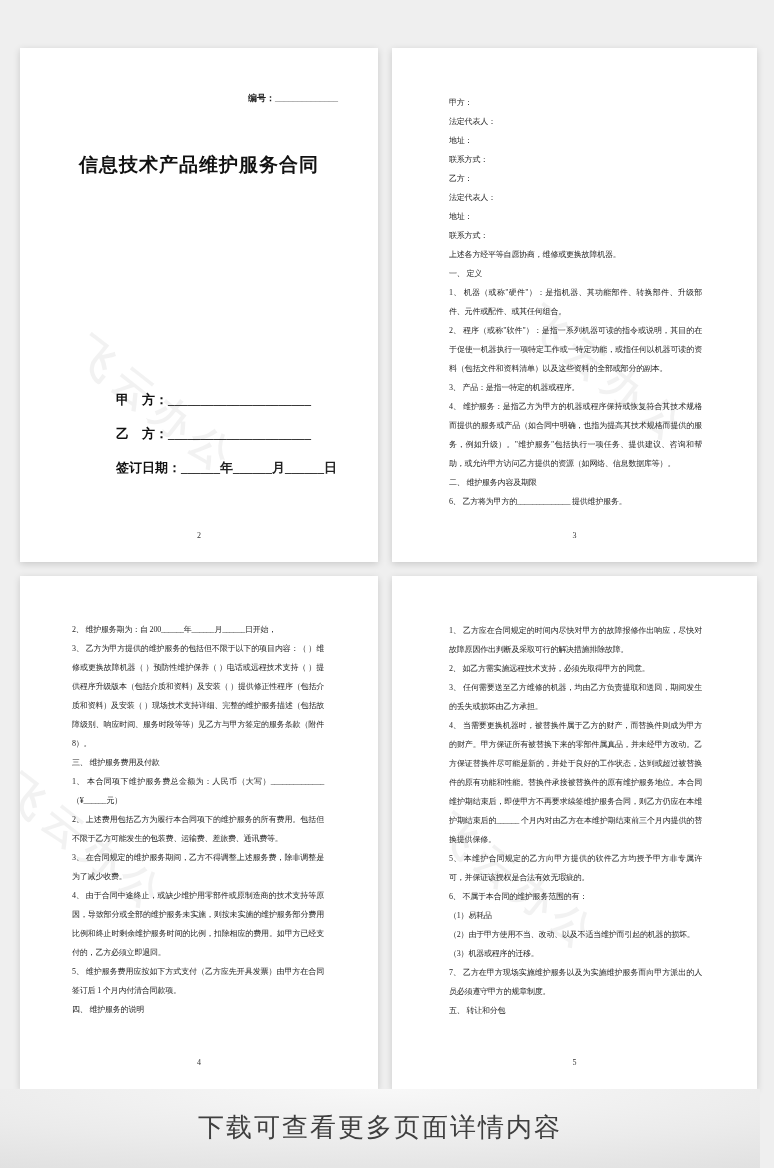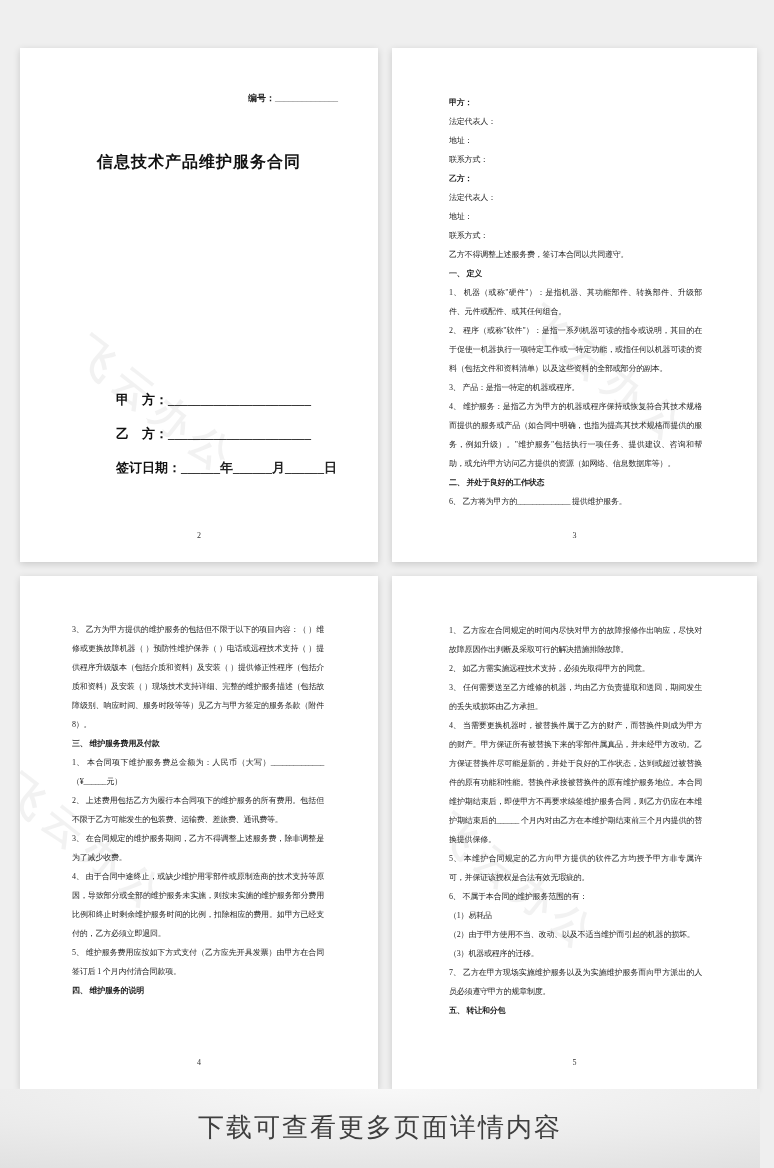--- a/index.html
+++ b/index.html
@@ -9,36 +9,36 @@
   #page-cover{left:20px;top:48px;width:358px;height:514px;}
   #page-2{left:392px;top:48px;width:365px;height:514px;}
   #page-3{left:20px;top:576px;width:358px;height:513px;}
   #page-4{left:392px;top:576px;width:365px;height:513px;}
 
   .content{position:absolute;color:#1f1f1f;}
   #page-2 .content{top:45px;left:57px;width:253px;}
   #page-3 .content{top:44px;left:52px;width:252px;}
   #page-4 .content{top:45px;left:57px;width:253px;}
   .para{font-size:8px;line-height:19px;letter-spacing:-0.2px;text-align:justify;}
-  .para.bold{font-weight:bold;}
+  .para.bold{font-weight:normal;}
 
   .pageno{position:absolute;bottom:22px;left:0;right:0;text-align:center;font-size:8px;color:#333;}
 
   .wm{position:absolute;font-size:40px;letter-spacing:8px;color:rgba(0,0,0,0.05);
       transform:rotate(38deg);white-space:nowrap;pointer-events:none;font-weight:bold;}
   #page-cover .wm{left:40px;top:330px;}
   #page-2 .wm{left:120px;top:300px;}
   #page-3 .wm{left:-30px;top:240px;}
   #page-4 .wm{left:30px;top:280px;}
 
   
   .serial{position:absolute;top:44px;left:228px;font-size:9px;font-weight:bold;color:#1f1f1f;}
   .serial .uline{font-weight:normal;color:#555;letter-spacing:0;}
   .title{position:absolute;top:104px;left:0;right:0;margin:0;text-align:center;
-         font-size:16px;font-weight:bold;letter-spacing:1px;color:#111;}
+         font-size:19px;font-weight:bold;letter-spacing:1px;color:#111;}
   .fields{position:absolute;top:342px;left:96px;font-size:13px;font-weight:bold;color:#111;}
   .field{line-height:19px;margin-bottom:15px;white-space:nowrap;}
   .field .uline{font-weight:bold;color:#222;}
 
   
   .footer-band{position:absolute;left:0;top:1089px;width:760px;height:79px;
                background:radial-gradient(140% 170% at 50% 0%,#f8f8f8 0%,#ebebeb 42%,#d5d5d5 100%);}
   .footer-text{padding-top:21px;text-align:center;font-size:26px;letter-spacing:2px;color:#3f3f3f;
                font-family:"Liberation Sans","DejaVu Sans",sans-serif;}
 </style>
@@ -63,35 +63,36 @@
     <div class="wm">飞云办公</div>
     <div class="content">
         <div class="para bold">甲方：</div>
         <div class="para">法定代表人：</div>
         <div class="para">地址：</div>
         <div class="para">联系方式：</div>
         <div class="para bold">乙方：</div>
         <div class="para">法定代表人：</div>
         <div class="para">地址：</div>
         <div class="para">联系方式：</div>
-        <div class="para">乙方不得调整上述服务费，签订本合同以共同遵守。</div>
+        <div class="para">上述各方经平等自愿协商，维修或更换故障机器。</div>
         <div class="para bold">一、 定义</div>
         <div class="para">1、 机器（或称"硬件"）：是指机器、其功能部件、转换部件、升级部件、元件或配件、或其任何组合。</div>
         <div class="para">2、 程序（或称"软件"）：是指一系列机器可读的指令或说明，其目的在于促使一机器执行一项特定工作或一特定功能，或指任何以机器可读的资料（包括文件和资料清单）以及这些资料的全部或部分的副本。</div>
         <div class="para">3、 产品：是指一特定的机器或程序。</div>
         <div class="para">4、 维护服务：是指乙方为甲方的机器或程序保持或恢复符合其技术规格而提供的服务或产品（如合同中明确，也指为提高其技术规格而提供的服务，例如升级）。"维护服务"包括执行一项任务、提供建议、咨询和帮助，或允许甲方访问乙方提供的资源（如网络、信息数据库等）。</div>
-        <div class="para bold">二、 并处于良好的工作状态</div>
+        <div class="para bold">二、 维护服务内容及期限</div>
         <div class="para">6、 乙方将为甲方的______________ 提供维护服务。</div>
       </div>
     <div class="pageno">3</div>
   </div>
 
   <div class="page" id="page-3">
     <div class="wm">飞云办公</div>
     <div class="content">
+        <div class="para">2、 维护服务期为：自 200______年______月______日开始，</div>
         <div class="para">3、 乙方为甲方提供的维护服务的包括但不限于以下的项目内容：（ ）维修或更换故障机器（ ）预防性维护保养（ ）电话或远程技术支持（ ）提供程序升级版本（包括介质和资料）及安装（ ）提供修正性程序（包括介质和资料）及安装（ ）现场技术支持详细、完整的维护服务描述（包括故障级别、响应时间、服务时段等等）见乙方与甲方签定的服务条款（附件 8）。</div>
         <div class="para bold">三、 维护服务费用及付款</div>
         <div class="para">1、 本合同项下维护服务费总金额为：人民币（大写）______________（¥______元）</div>
         <div class="para">2、 上述费用包括乙方为履行本合同项下的维护服务的所有费用。包括但不限于乙方可能发生的包装费、运输费、差旅费、通讯费等。</div>
         <div class="para">3、 在合同规定的维护服务期间，乙方不得调整上述服务费，除非调整是为了减少收费。</div>
         <div class="para">4、 由于合同中途终止，或缺少维护用零部件或原制造商的技术支持等原因，导致部分或全部的维护服务未实施，则按未实施的维护服务部分费用比例和终止时剩余维护服务时间的比例，扣除相应的费用。如甲方已经支付的，乙方必须立即退回。</div>
         <div class="para">5、 维护服务费用应按如下方式支付（乙方应先开具发票）由甲方在合同签订后 1 个月内付清合同款项。</div>
         <div class="para bold">四、 维护服务的说明</div>
       </div>
     <div class="pageno">4</div>

